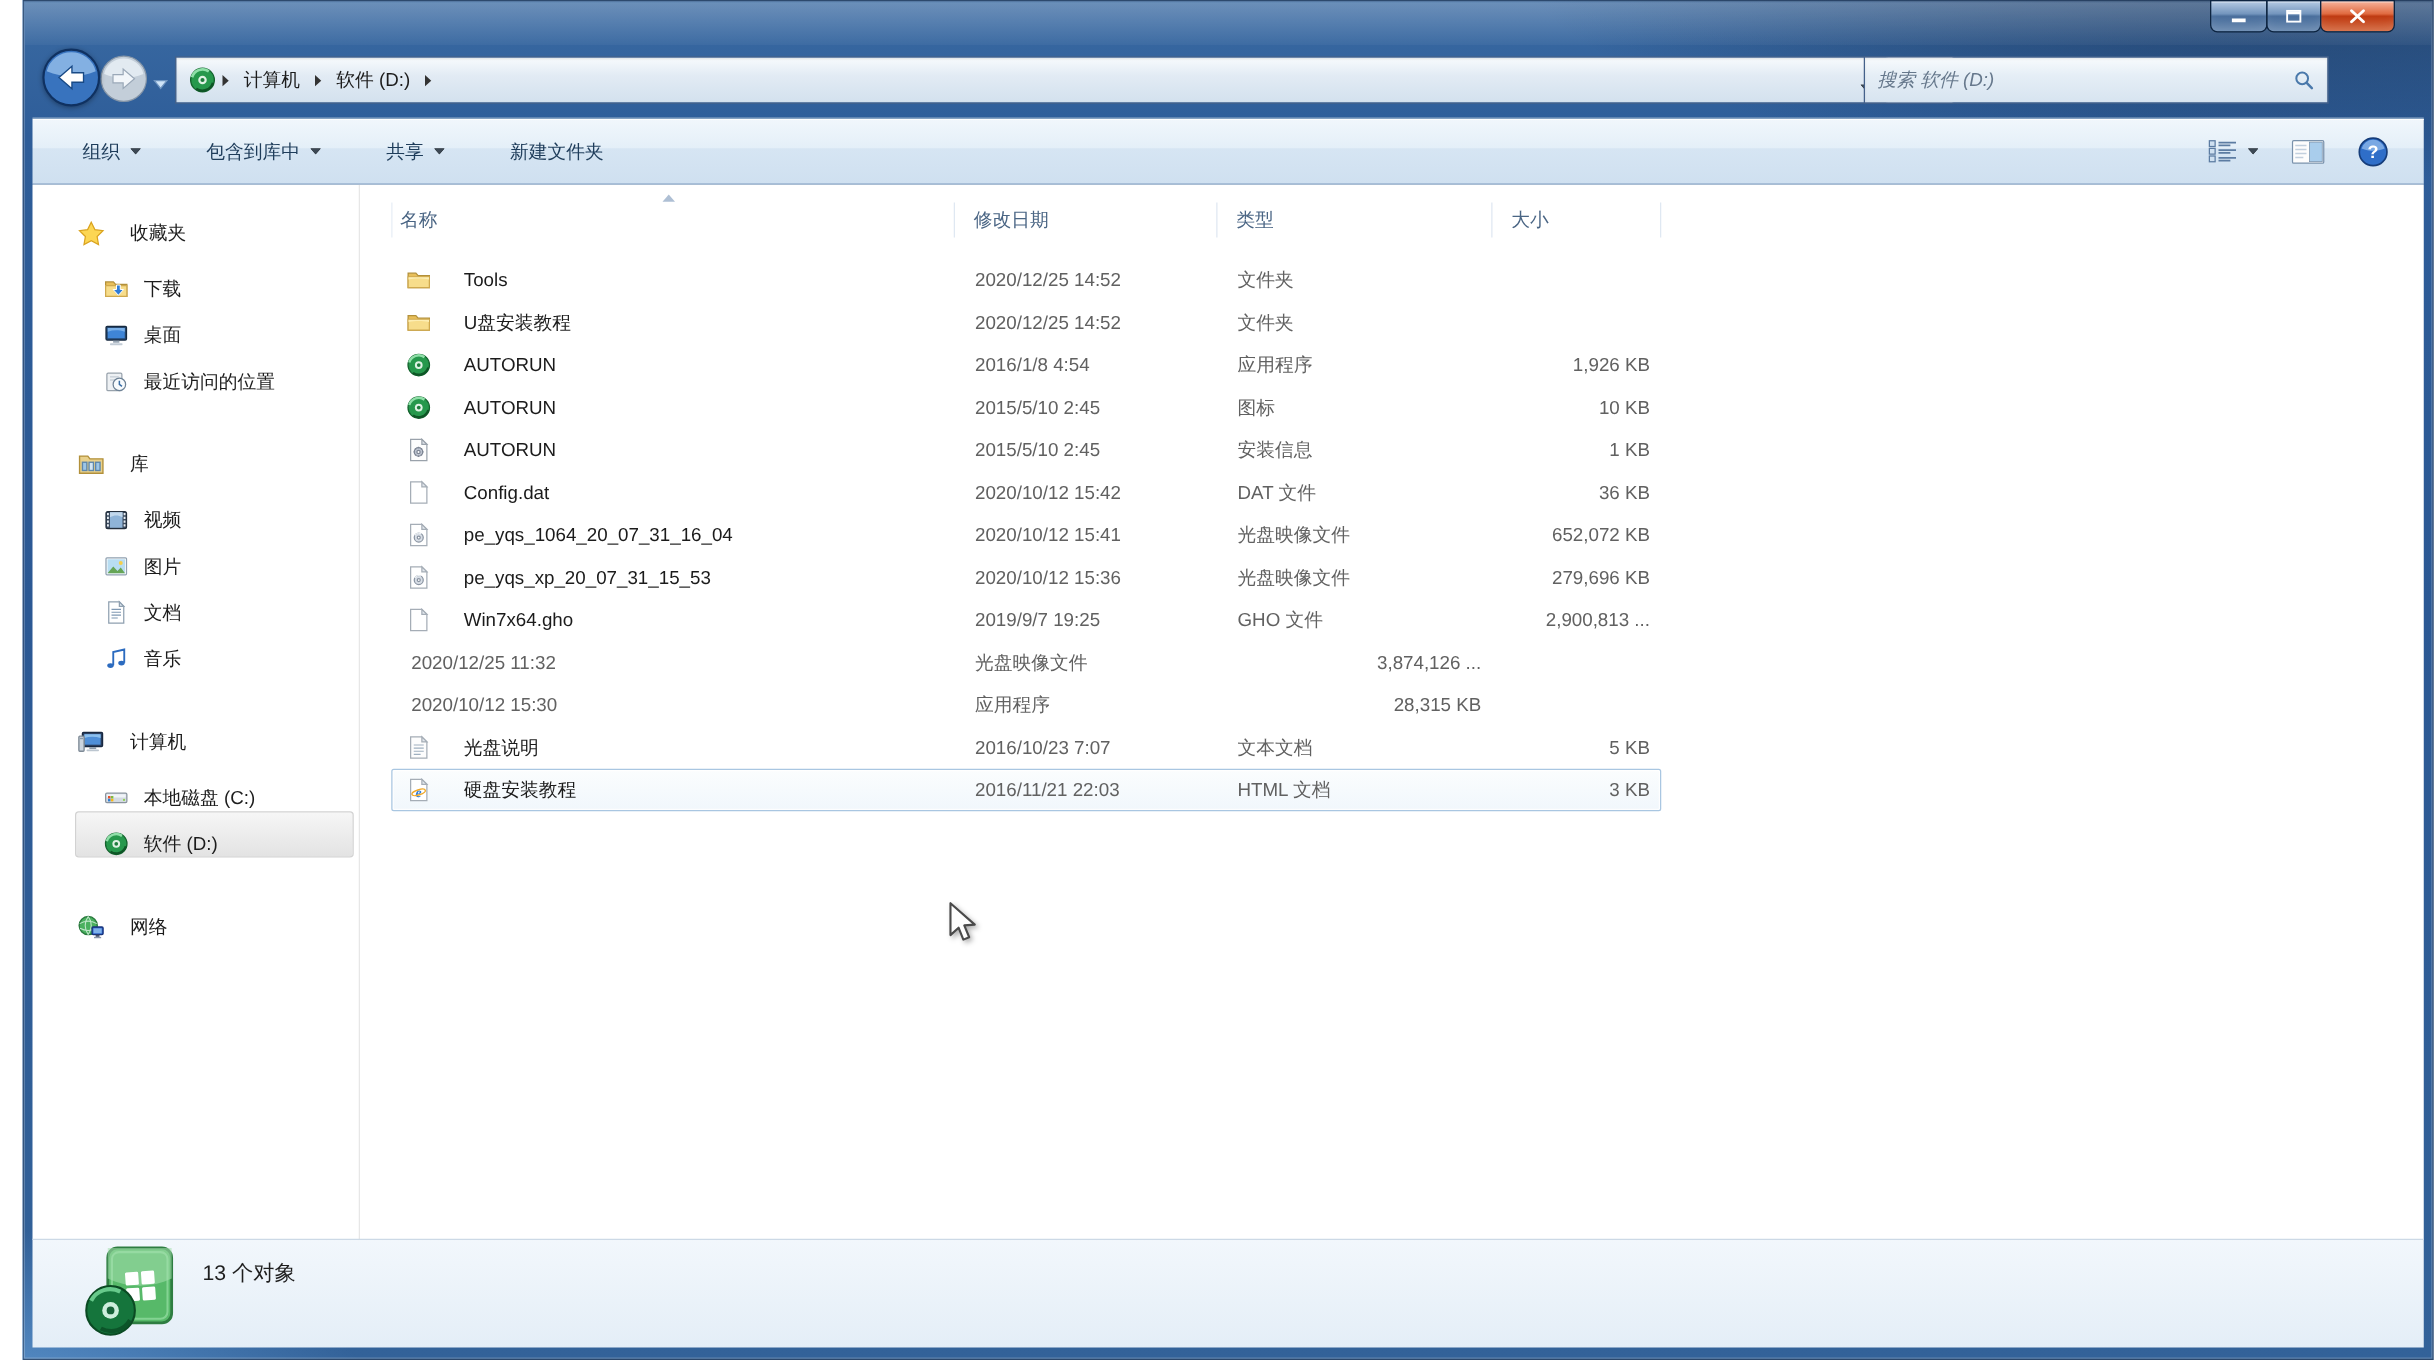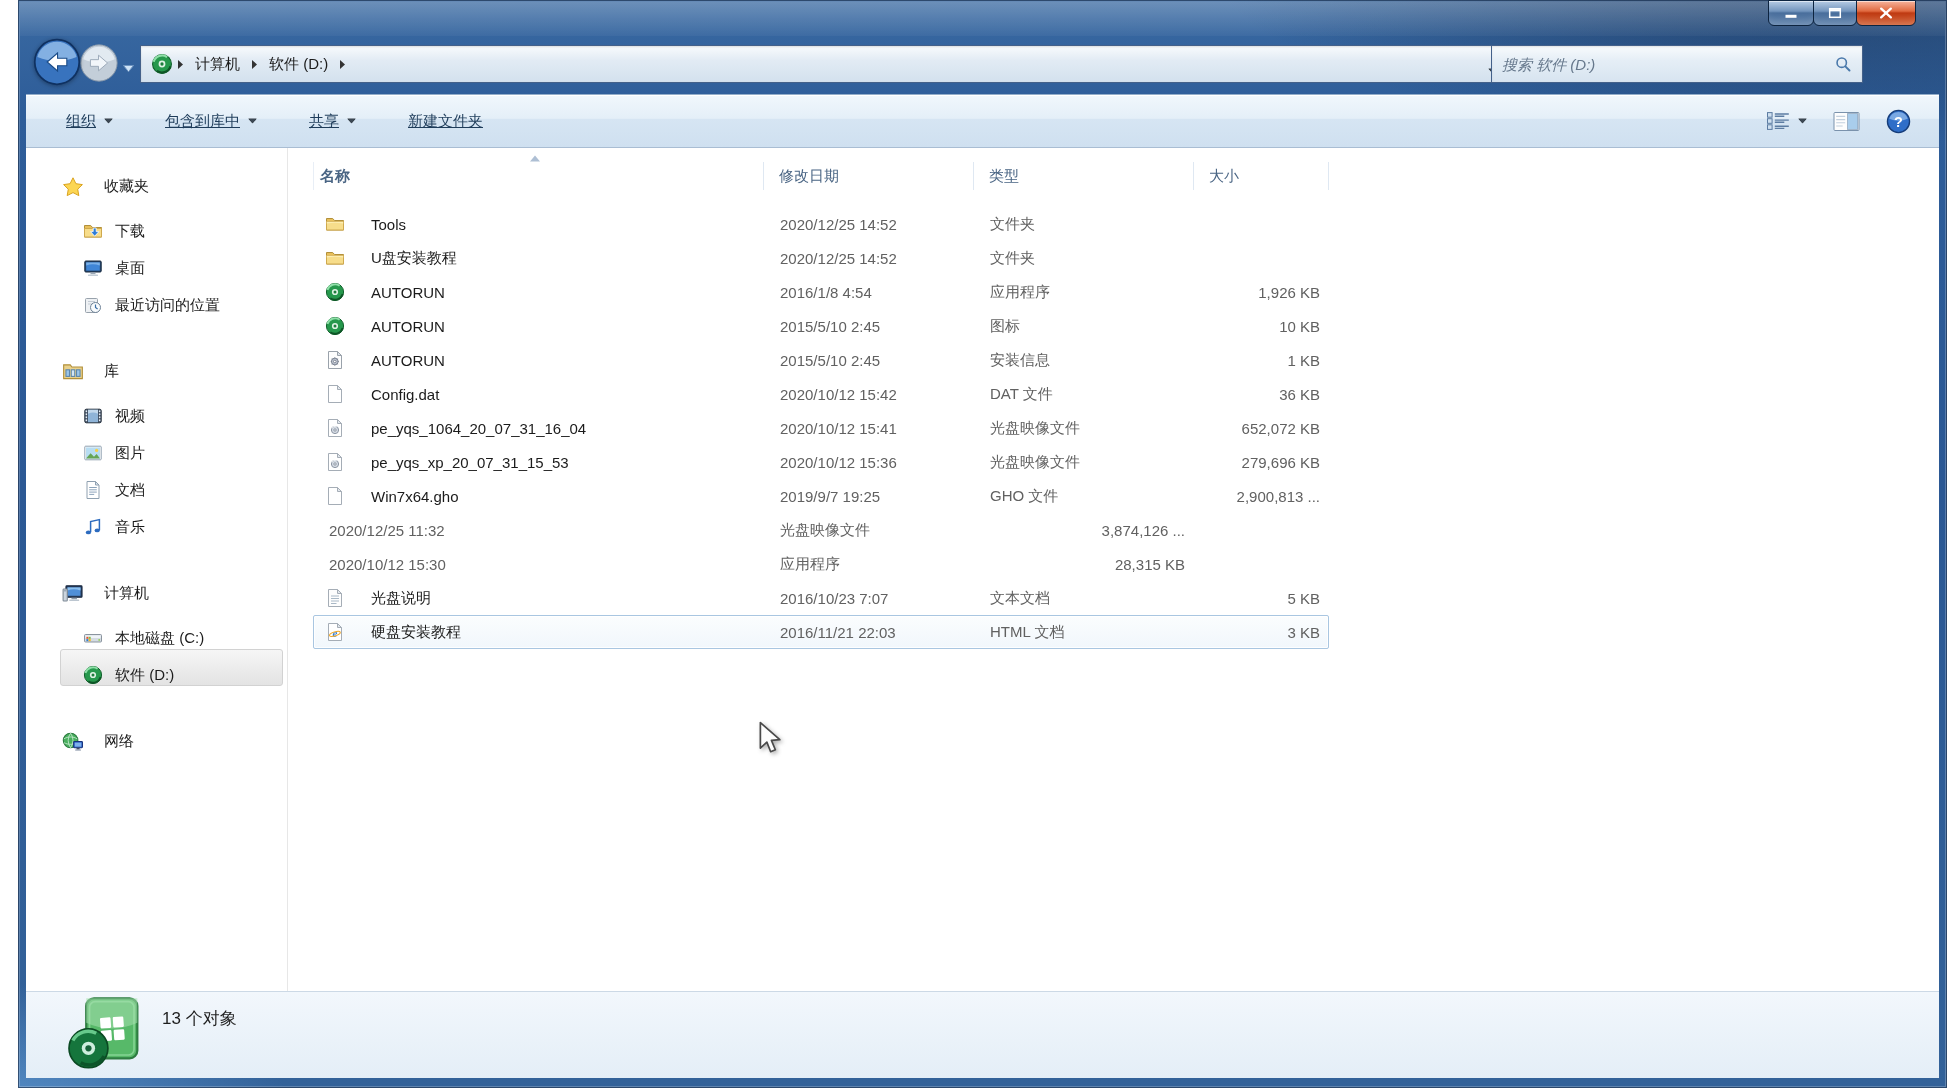--- a/index.html
+++ b/index.html
@@ -52,21 +52,21 @@
     font-size:15px;padding:0 10px;color:#333;min-width:0;}
   .search-input::placeholder{color:#66788c;font-style:italic;opacity:1;}
   .search-ico{width:18px;height:18px;margin-right:10px;flex:none;}
 
   
   .toolbar{position:absolute;left:8px;right:8px;top:94px;height:54px;box-sizing:border-box;
     background:linear-gradient(#f1f7fc 0%,#e4eff8 45%,#d6e5f3 46%,#cfe0f0 100%);
     border-top:1px solid #93adc9;border-bottom:1px solid #a9bdd3;
     box-shadow:inset 0 1px 0 #ffffff;display:flex;align-items:center;}
   .tb-left{display:flex;align-items:center;gap:52px;padding-left:40px;font-size:15px;color:#1e3c5a;}
-  .tb-item{display:flex;align-items:center;gap:8px;cursor:default;text-decoration:underline;}
+  .tb-item{display:flex;align-items:center;gap:8px;cursor:default;}
   .tb-arrow{width:9px;height:6px;}
   .tb-right{position:absolute;right:28px;top:0;bottom:0;display:flex;align-items:center;gap:26px;}
   .tb-iconbtn{display:flex;align-items:center;gap:7px;}
   .views-i{width:25px;height:20px;}
   .prev-i{width:27px;height:21px;}
   .help-i{width:25px;height:25px;}
 
   
   .content{position:absolute;left:8px;right:8px;top:148px;bottom:96px;background:#fff;overflow:hidden;}
   .sidebar{position:absolute;left:0;top:0;bottom:0;width:262px;border-right:1px solid #e7e7e7;
@@ -78,21 +78,21 @@
   .side-item{height:37px;display:flex;align-items:flex-end;margin:0 4px 0 34px;padding-left:22px;gap:12px;
     border:1px solid transparent;border-radius:3px;box-sizing:border-box;}
   .side-item .sicon{width:20px;height:20px;flex:none;}
   .side-item.selected{background:linear-gradient(#f6f6f6,#e3e3e3);border-color:#d2d2d2;}
 
   .filearea{position:absolute;left:263px;right:0;top:0;bottom:0;font-size:15px;}
   .sort-arrow{position:absolute;left:240px;top:7px;width:12px;height:7px;}
   .list-header{position:absolute;left:24px;top:14px;height:28px;display:grid;
     grid-template-columns:451px 210px 220px 135px;color:#4a6584;}
   .hcell{display:flex;align-items:center;border-right:1px solid #dfe8f2;padding-left:15px;box-sizing:border-box;}
-  .hcell.c0{padding-left:6px;border-left:1px solid #e8eef6;font-weight:bold;}
+  .hcell.c0{padding-left:6px;border-left:1px solid #e8eef6;}
   .rows{position:absolute;left:24px;top:59px;width:1016px;}
   .frow{display:grid;grid-template-columns:451px 210px 220px 135px;height:34px;align-items:center;
     border:1px solid transparent;border-radius:2px;box-sizing:border-box;}
   .frow.selected{border-color:#a9c6e1;background:linear-gradient(#fbfdfe,#f1f7fc);
     box-shadow:inset 0 0 0 1px rgba(255,255,255,.85);}
   .cell{overflow:hidden;white-space:nowrap;}
   .cell.name{display:flex;align-items:center;gap:26px;padding-left:11px;color:#1b1b1b;}
   .ficon{width:20px;height:20px;flex:none;}
   .cell.date,.cell.type{padding-left:15px;color:#616161;}
   .cell.size{text-align:right;padding-right:10px;color:#616161;}

